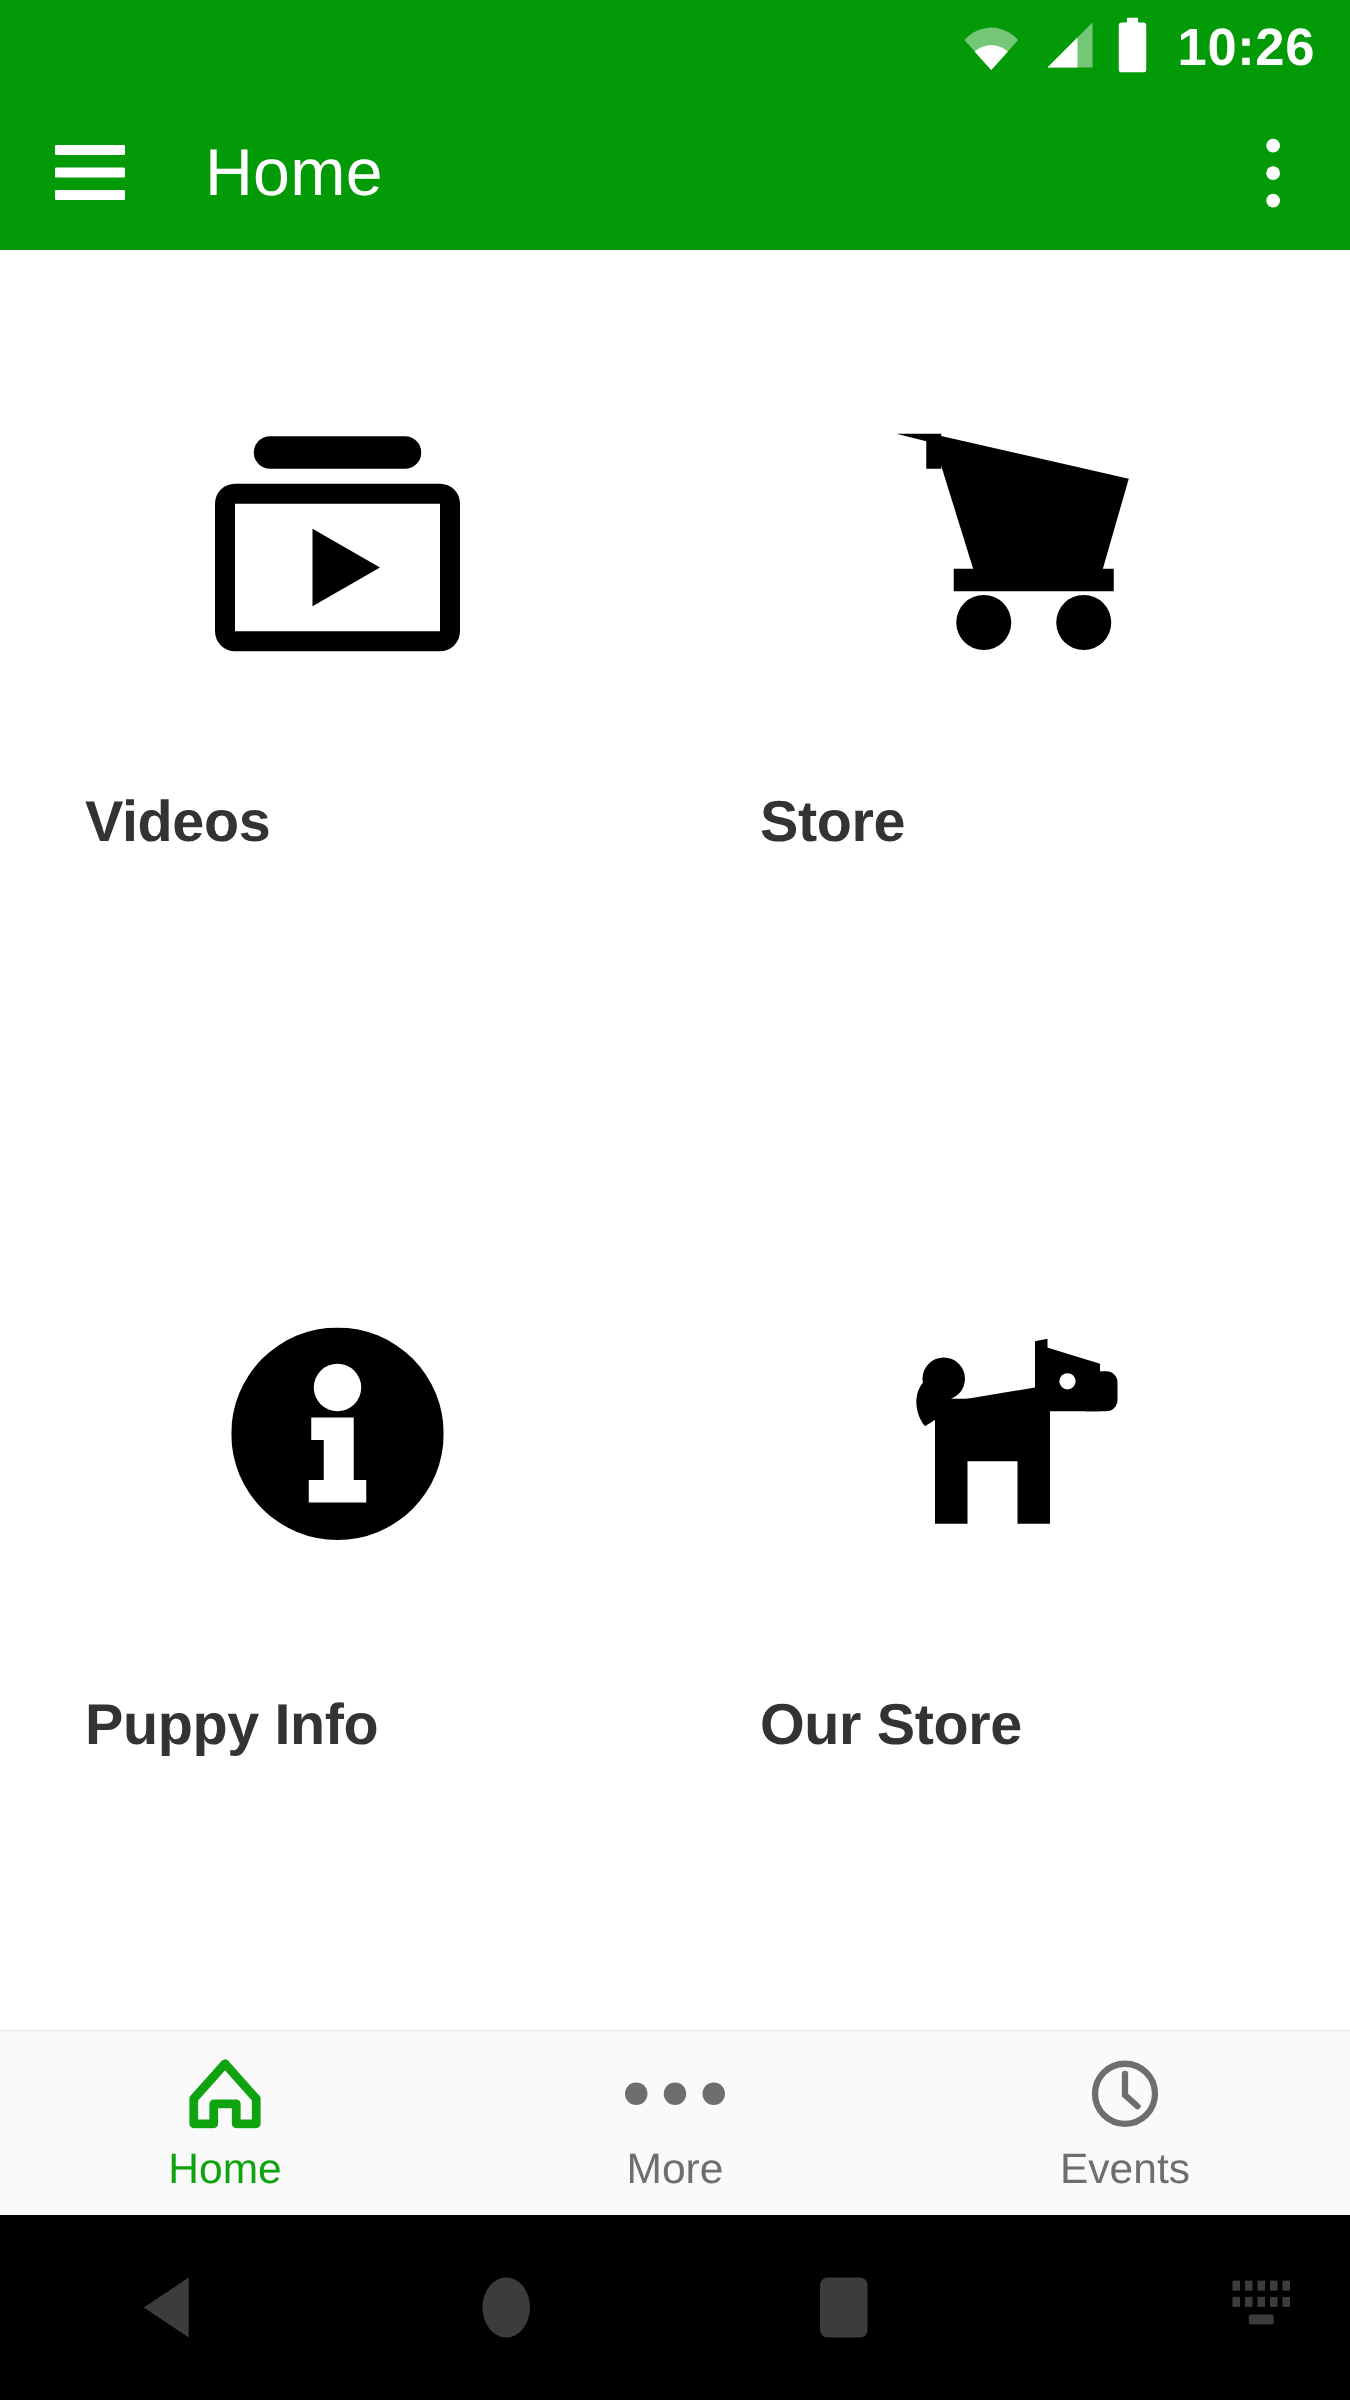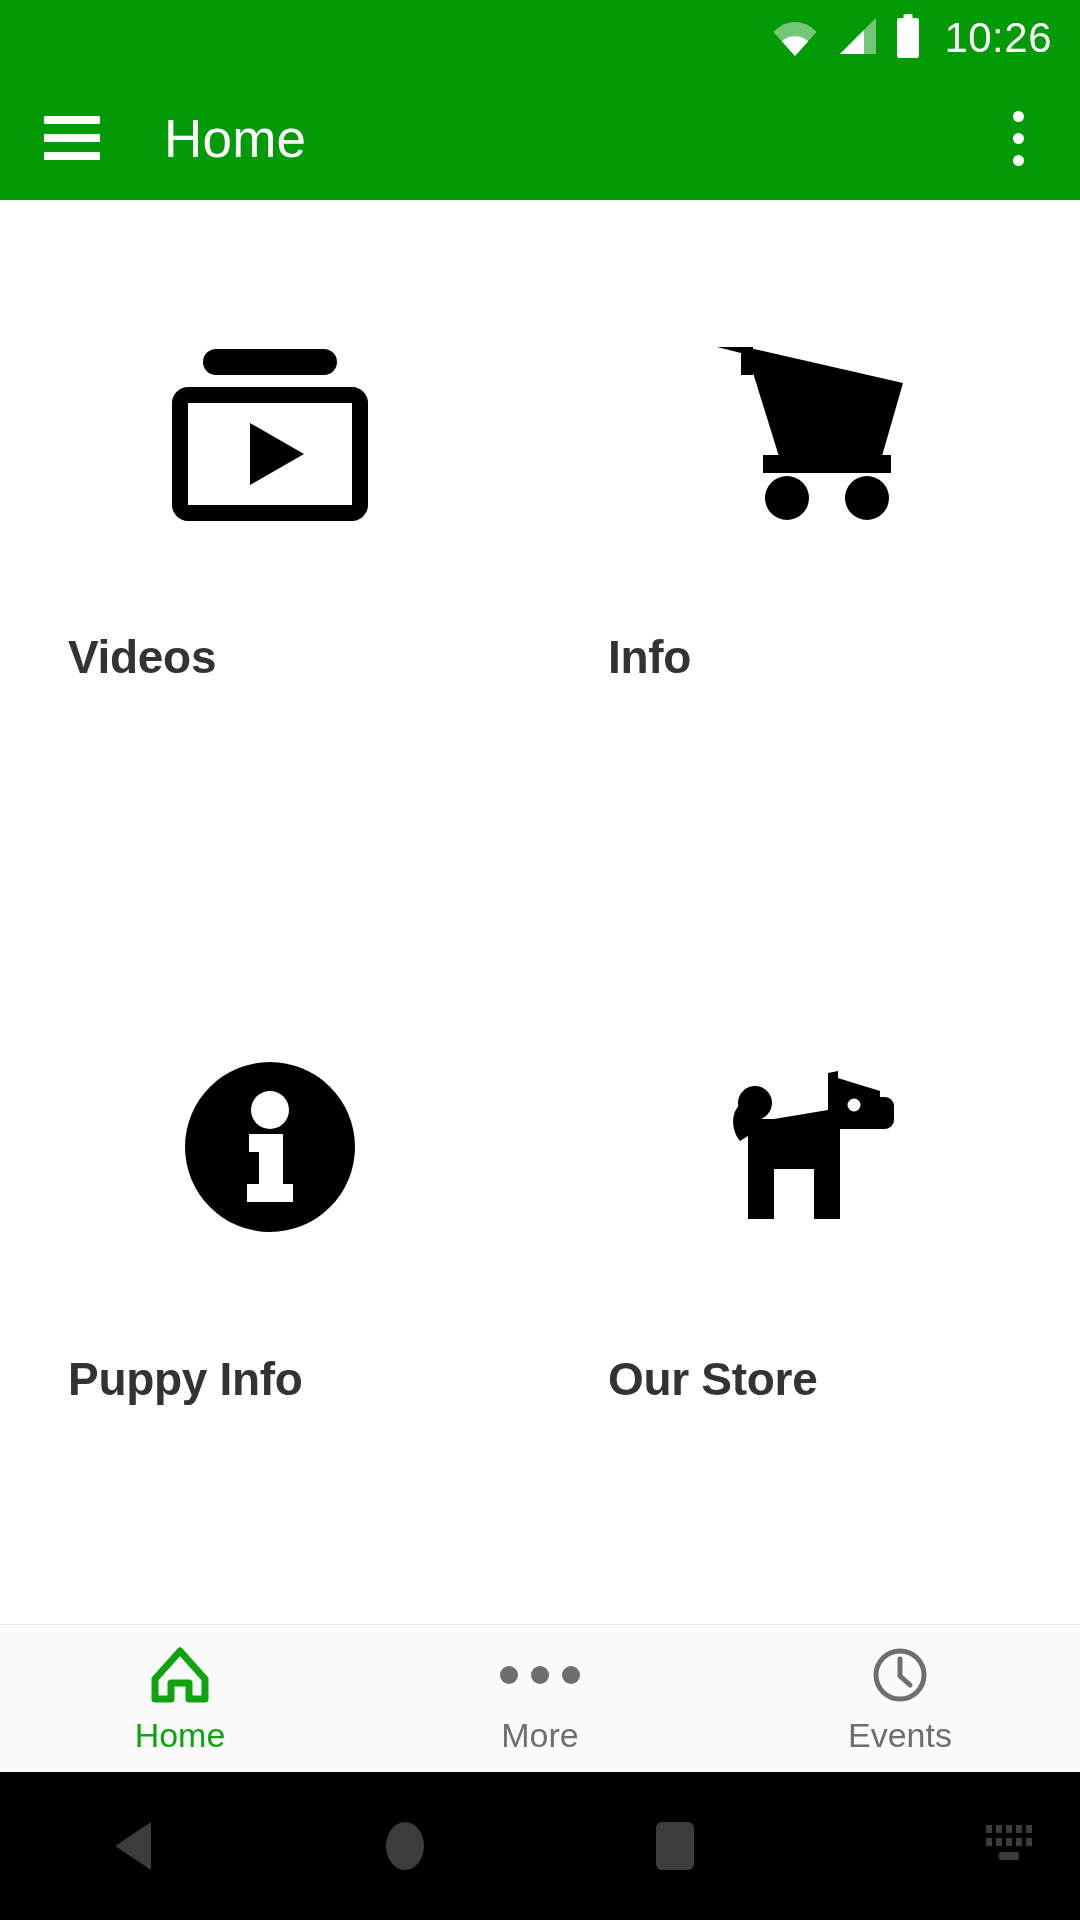--- a/index.html
+++ b/index.html
@@ -12,21 +12,21 @@
   #screen { position:relative; width:1080px; height:1920px; display:flex; flex-direction:column; }
 
   
   .statusbar {
     height:76px; background:#029A06;
     display:flex; align-items:center; justify-content:flex-end;
     padding-right:28px; gap:0px;
   }
   .sb-icons { display:flex; align-items:center; gap:16px; }
   .sb-time {
-    color:#ffffff; font-size:42px; font-weight:400;
+    color:#ffffff; font-size:42px; font-weight:700;
     margin-left:22px; letter-spacing:0.5px; line-height:1;
     font-family:"Liberation Sans", sans-serif;
   }
 
   
   .appbar {
     height:124px; background:#029A06;
     display:flex; align-items:center; padding:0 34px 0 44px;
   }
   .hamburger { width:56px; height:44px; display:flex; flex-direction:column; justify-content:space-between; cursor:pointer; }
@@ -152,21 +152,21 @@
     <div class="tile r1">
       <div class="tile-icon">
         <svg width="190" height="180" viewBox="0 0 190 180">
           <path d="M2 4 L38 4 L38 32 L26 32 L26 10 Z" fill="#000"></path>
           <path d="M30 4 L188 40 L165 120 L66 120 Z" fill="#000"></path>
           <rect x="48" y="112" width="128" height="18" fill="#000"></rect>
           <circle cx="72" cy="155" r="22" fill="#000"></circle>
           <circle cx="152" cy="155" r="22" fill="#000"></circle>
         </svg>
       </div>
-      <div class="tile-label">Info</div>
+      <div class="tile-label">Store</div>
     </div>
 
     <div class="tile r2">
       <div class="tile-icon">
         <svg width="170" height="170" viewBox="0 0 170 170">
           <circle cx="85" cy="85" r="85" fill="#000"></circle>
           <circle cx="85" cy="48" r="19" fill="#fff"></circle>
           <path d="M64 72 L98 72 L98 122 L108 122 L108 140 L62 140 L62 122 L74 122 L74 90 L64 90 Z" fill="#fff"></path>
         </svg>
       </div>

